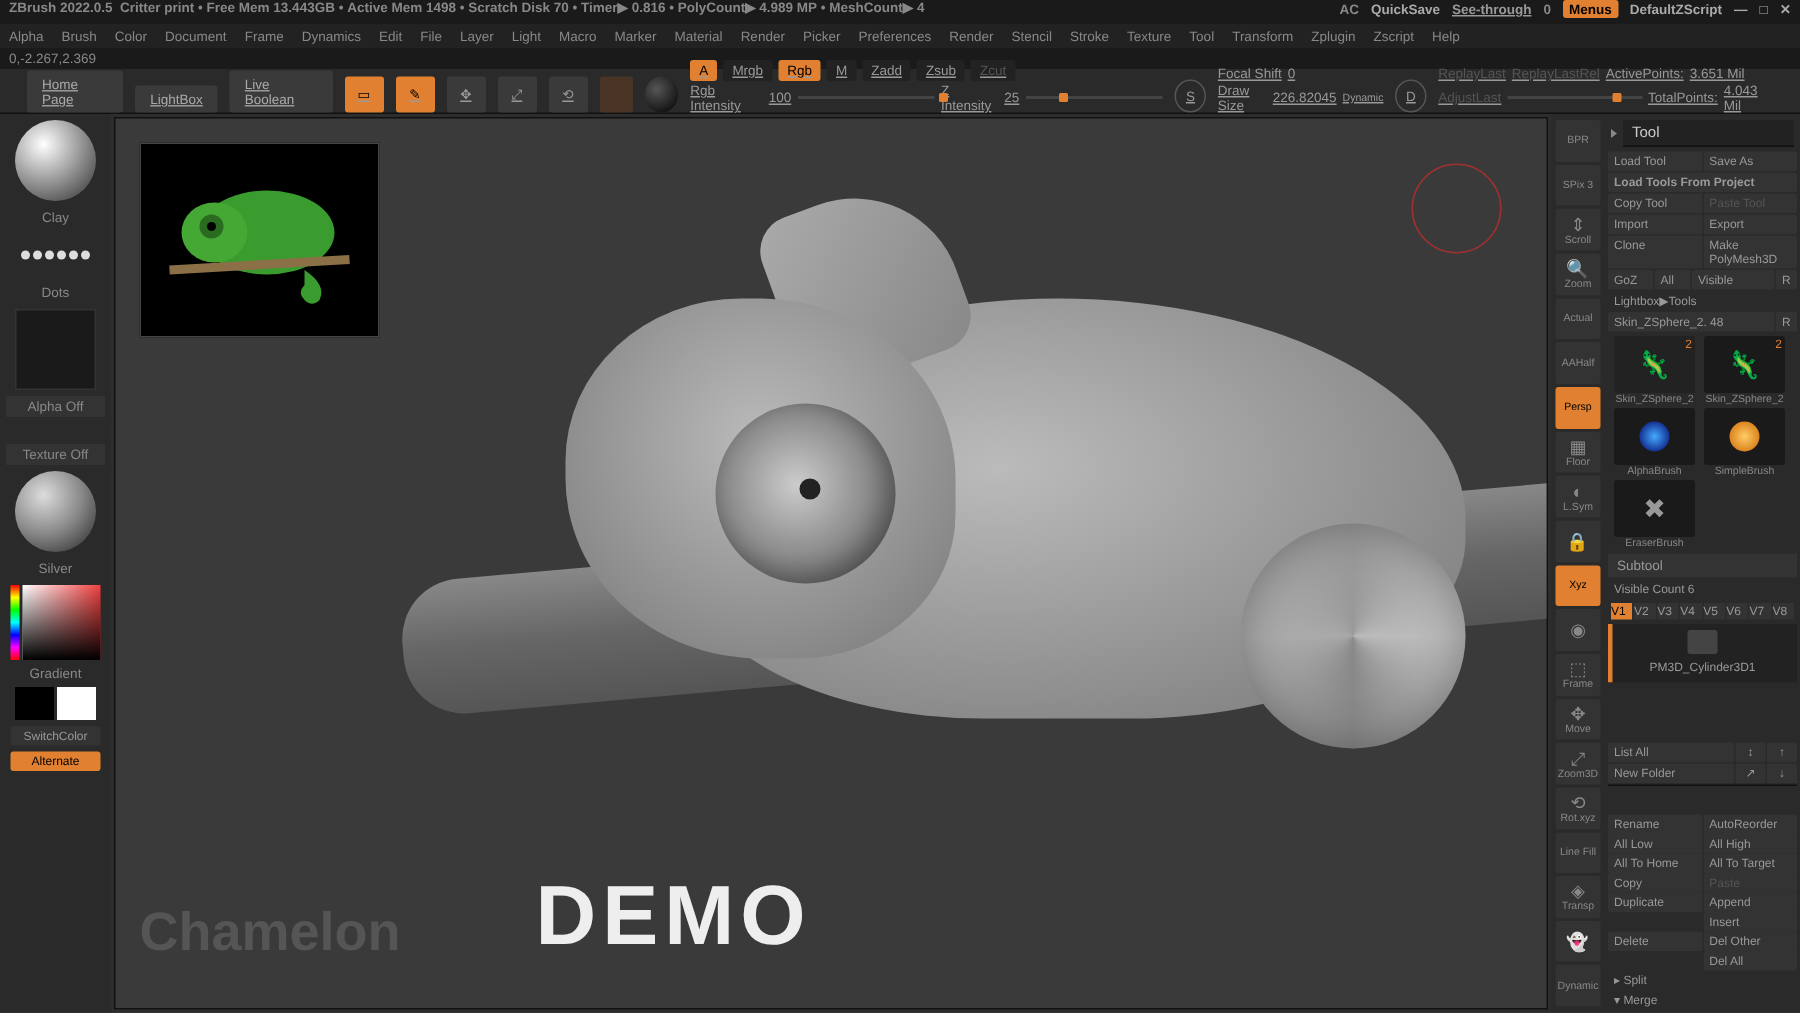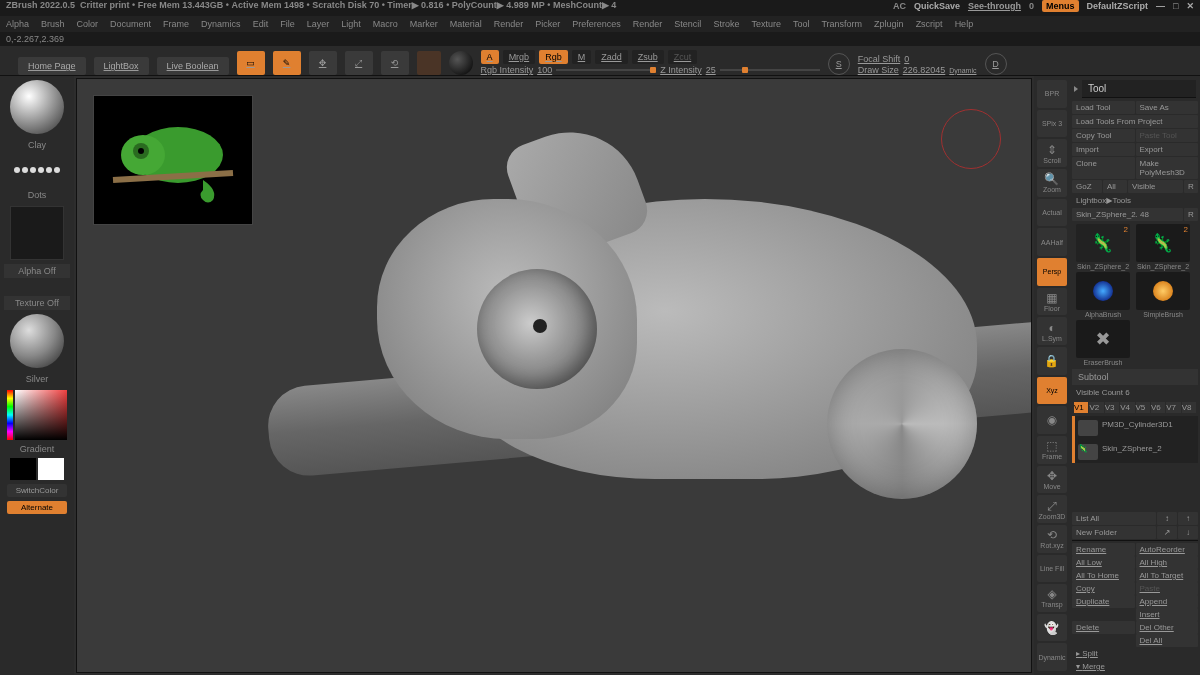--- a/index.html
+++ b/index.html
@@ -61,35 +61,35 @@
 
 .right-icons { width:36px; background:#2a2a2a; display:flex; flex-direction:column; align-items:center; padding:4px 0; gap:2px; }
 .ric { width:30px; height:30px; background:#333; border-radius:2px; display:flex; flex-direction:column; align-items:center; justify-content:center; font-size:7px; color:#888; cursor:pointer; }
 .ric.active { background:#e08030; color:#000; }
 .ric .glyph { font-size:12px; }
 
 .right-panel { width:130px; background:#2a2a2a; display:flex; flex-direction:column; padding:2px; gap:1px; font-size:9px; }
 .rp-header { background:#222; padding:3px 6px; font-size:10px; color:#ccc; border-bottom:1px solid #111; }
 .rp-row { display:flex; gap:1px; }
 .rp-btn { flex:1; background:#333; padding:2px 4px; font-size:8px; color:#999; cursor:pointer; text-align:left; border-radius:1px; }
-.rp-btn.full { width:100%; }
+.rp-btn.full { width:100%;font-weight:bold; }
 .rp-label { padding:2px 4px; font-size:8px; color:#999; }
 .tool-grid { display:flex; flex-wrap:wrap; gap:2px; padding:2px; }
 .tool-item { width:58px; display:flex; flex-direction:column; align-items:center; }
 .tool-thumb { width:54px; height:38px; background:#1a1a1a; border-radius:2px; display:flex; align-items:center; justify-content:center; font-size:18px; position:relative; }
 .tool-thumb .badge { position:absolute; top:1px; right:2px; font-size:8px; color:#e08030; }
 .tool-name { font-size:7px; color:#888; text-align:center; margin-top:1px; }
 .subtool-header { background:#333; padding:3px 6px; font-size:9px; }
 .vis-tabs { display:flex; gap:1px; padding:2px; }
 .vis-tab { flex:1; background:#333; text-align:left; font-size:8px; padding:1px 0; cursor:pointer; }
 .vis-tab.active { background:#e08030; color:#000; }
 .subtool-list { height:80px; overflow:hidden; background:#222; }
-.subtool-item { padding:4px 6px; font-size:8px; display:flex; align-items:flex-start; gap:4px; }
+.subtool-item { padding:4px 6px; font-size:8px; display:flex; align-items:center; gap:4px;flex-direction:column; }
 .subtool-thumb { width:20px; height:16px; background:#444; border-radius:2px; }
-.rp-section { border-top:1px solid #111; padding-top:2px;text-decoration:underline; }
+.rp-section { border-top:1px solid #111; padding-top:19px; }
 .tool-title { display:flex; align-items:center; gap:4px; padding:2px; }
 .tri { width:0; height:0; border-left:4px solid #888; border-top:3px solid transparent; border-bottom:3px solid transparent; }
 </style>
 </head>
 <body>
 
 <div class="titlebar">
   <span>ZBrush 2022.0.5</span>&nbsp;&nbsp;
   <span>Critter print</span>&nbsp;•&nbsp;
   <span>Free Mem 13.443GB</span>&nbsp;•&nbsp;
@@ -191,20 +191,36 @@
       <span>Focal Shift</span>
       <span>0</span>
     </div>
     <div class="row">
       <span>Draw Size</span>
       <span>226.82045</span>
       <span style="font-size:7px">Dynamic</span>
     </div>
   </div>
   <div class="curve-icon">D</div>
+  <div class="slider-group">
+    <div class="row">
+      <span style="color:#555">ReplayLast</span>
+      <span style="color:#555">ReplayLastRel</span>
+      <span>ActivePoints:</span>
+      <span>3.651 Mil</span>
+    </div>
+    <div class="row">
+      <span style="color:#555">AdjustLast</span>
+      <div class="mini-slider">
+          <div class="thumb" style="left:70px"></div>
+        </div>
+      <span>TotalPoints:</span>
+      <span>4.043 Mil</span>
+    </div>
+  </div>
 </div>
 
 <div class="main">
 
   <div class="left-panel">
     <div class="brush-sphere"></div>
     <div class="panel-label">Clay</div>
     <div class="dots-stroke">
       <div class="d"></div>
         <div class="d"></div>
@@ -250,21 +266,23 @@
       <div class="chameleon-body"></div>
       <div class="crest"></div>
       <div class="chameleon-head"></div>
       <div class="eye">
           <div class="pupil"></div>
         </div>
       <div class="tail"></div>
     </div>
     <div class="red-circle"></div>
     <div class="overlay-text">
-    </div>
+      <div class="overlay-sub">DEMO</div>
+    </div>
+    <div class="watermark">Chamelon</div>
   </div>
 
   <div class="right-icons">
     <div class="ric">
         <span>BPR</span>
       </div>
     <div class="ric">
         <span>SPix 3</span>
       </div>
     <div class="ric">

